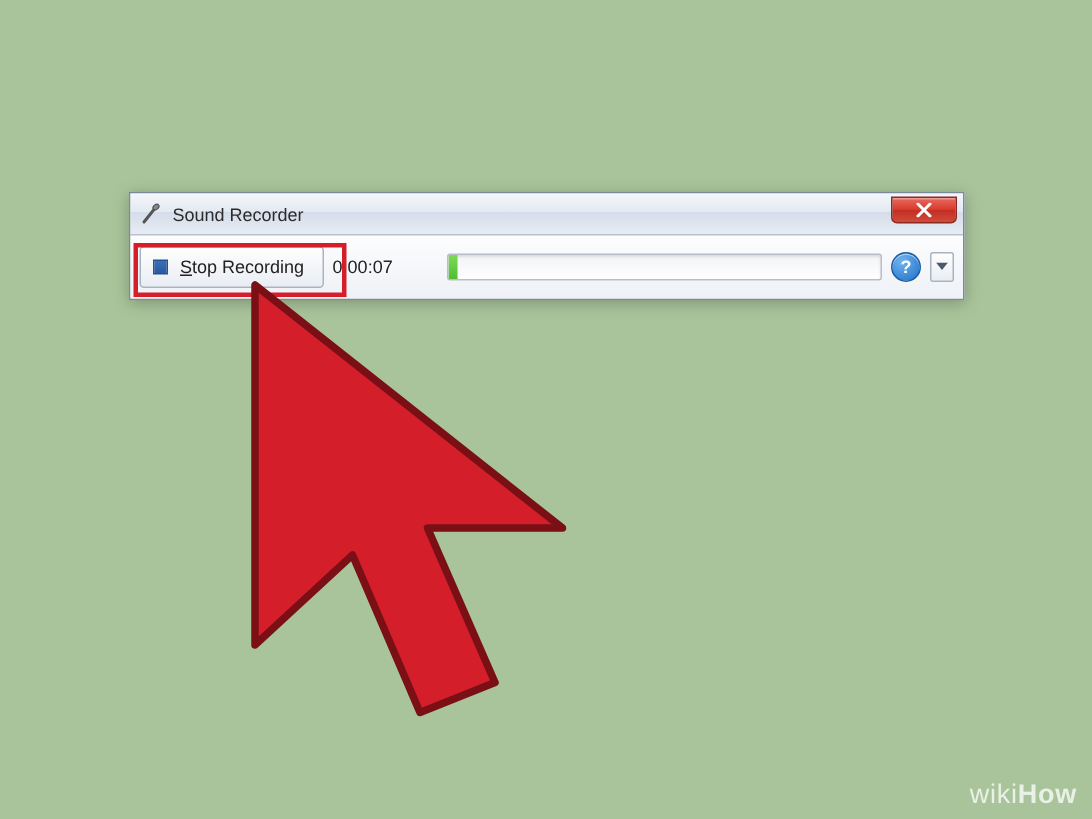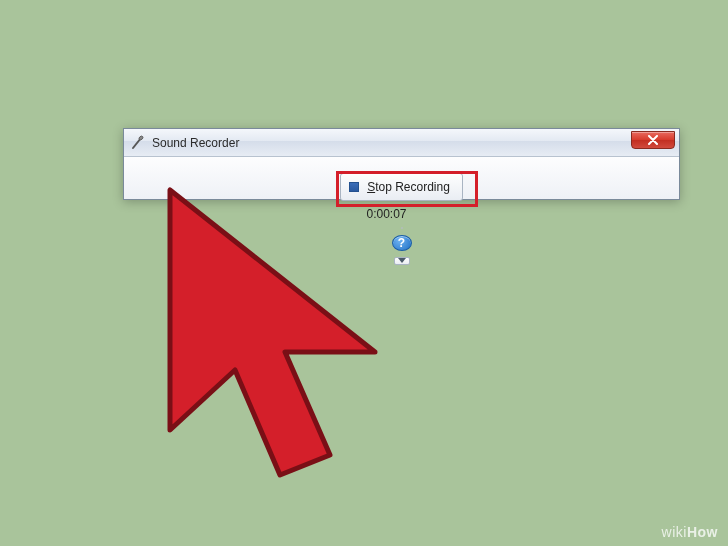--- a/index.html
+++ b/index.html
@@ -13,21 +13,20 @@
       overflow: hidden;
     }
     .window {
       position: absolute;
       left: 86px;
       top: 128px;
       width: 557px;
       background: #ffffff;
       border: 1px solid #7a8a9a;
       box-shadow: 0 2px 10px rgba(0,0,0,0.25);
-      margin-left: 37px;
     }
     .titlebar {
       height: 28px;
       background: linear-gradient(to bottom, #f4f7fb 0%, #e3e9f2 45%, #d5ddea 46%, #e7ecf4 100%);
       border-bottom: 1px solid #b8c2cf;
       display: flex;
       align-items: center;
       position: relative;
     }
     .app-icon {
@@ -57,21 +56,20 @@
       box-shadow: inset 0 1px 0 rgba(255,255,255,0.35);
     }
     .close-btn svg { display: block; }
     .client {
       height: 42px;
       background: linear-gradient(to bottom, #fdfdfe, #eef1f6);
       display: flex;
       align-items: center;
       padding: 16px 6px;
       gap: 6px;
-      flex-direction: column;
     }
     .stop-btn {
       height: 28px;
       padding: 0 12px 0 8px;
       background: linear-gradient(to bottom, #fefefe, #e9edf3);
       border: 1px solid #a9b4c2;
       border-radius: 3px;
       display: flex;
       align-items: center;
       gap: 8px;
@@ -150,21 +148,21 @@
       top: 180px;
       width: 260px;
       height: 310px;
       pointer-events: none;
     }
     .watermark {
       position: absolute;
       right: 10px;
       bottom: 6px;
       color: rgba(255,255,255,0.75);
-      font-size: 14px;
+      font-size: 18px;
       font-family: Arial, sans-serif;
       letter-spacing: 0.5px;
     }
     .watermark .wiki { font-weight: normal; }
     .watermark .how { font-weight: bold; }
   </style>
 </head>
 <body>
 
 <div class="window">

